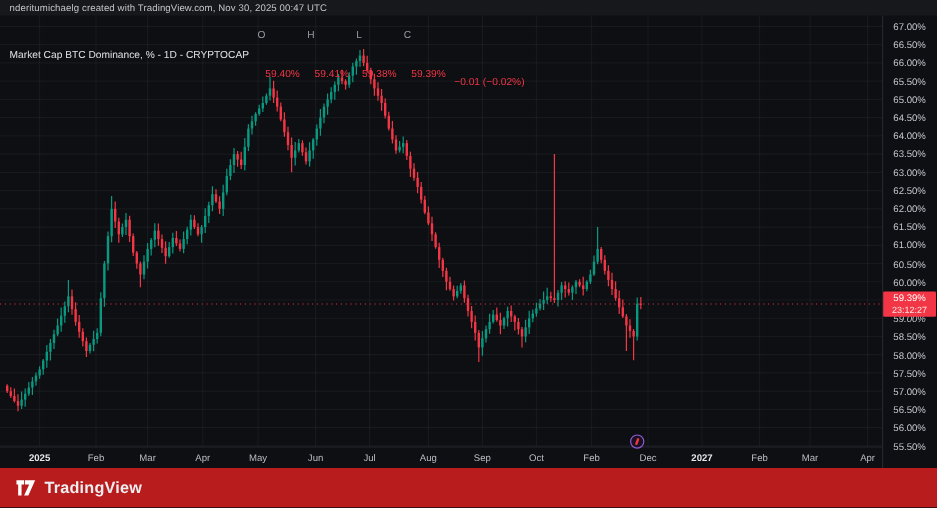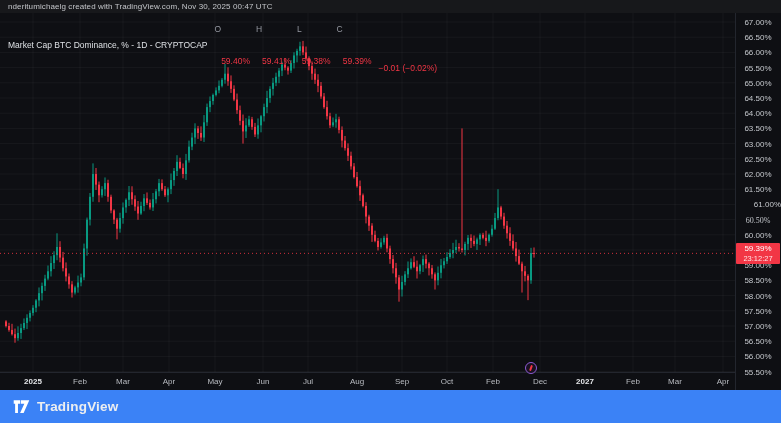--- a/index.html
+++ b/index.html
@@ -31,21 +31,21 @@
   .price-tag { position:absolute; left:736px; top:246px; width:44px; z-index:5;
     background:#f23645; border-radius:1px; text-align:center; padding:1px 0; }
   .price-tag-value { font-size:8px; color:#fff; line-height:10px; }
   .price-tag-countdown { font-size:7.5px; color:#ffe3e5; line-height:9px; }
 
   .event-marker { position:absolute; left:525px; top:362px; width:12px; height:12px; z-index:3;
     border:1.5px solid #8e5bd4; border-radius:50%; background:#191120;
     display:flex; align-items:center; justify-content:center; }
   .event-marker-bolt { width:2px; height:6px; background:#f23645; transform:rotate(20deg); border-radius:1px; }
 
-  .footer { position:absolute; left:0; top:390px; width:781px; height:33px; background:#3b82f6;
+  .footer { position:absolute; left:0; top:390px; width:781px; height:33px; background:#b91c1c;
     display:flex; align-items:center; gap:7px; padding-left:13px; z-index:6; }
   .brand-name { color:#eceef0; font-size:13.5px; font-weight:bold; letter-spacing:.2px; }
 </style>
 </head>
 <body>
 
 <div class="screen">
 
   <div class="attribution-bar">
     <span class="attribution-text">nderitumichaelg created with TradingView.com, Nov 30, 2025 00:47 UTC</span>
@@ -480,25 +480,25 @@
       <div class="price-tick" style="top: 35.4px;">66.00%</div>
       <div class="price-tick" style="top: 50.6px;">65.50%</div>
       <div class="price-tick" style="top: 65.8px;">65.00%</div>
       <div class="price-tick" style="top: 81px;">64.50%</div>
       <div class="price-tick" style="top: 96.2px;">64.00%</div>
       <div class="price-tick" style="top: 111.4px;">63.50%</div>
       <div class="price-tick" style="top: 126.6px;">63.00%</div>
       <div class="price-tick" style="top: 141.8px;">62.50%</div>
       <div class="price-tick" style="top: 157px;">62.00%</div>
       <div class="price-tick" style="top: 172.2px;">61.50%</div>
-      <div class="price-tick" style="top: 187.4px; text-align: right;">61.00%</div>
-      <div class="price-tick" style="top: 202.6px; font-family: Liberation Serif, serif;">60.50%</div>
+      <div class="price-tick" style="top: 187.4px;">61.00%</div>
+      <div class="price-tick" style="top: 202.6px;">60.50%</div>
       <div class="price-tick" style="top: 217.8px;">60.00%</div>
       <div class="price-tick" style="top: 233px;">59.50%</div>
-      <div class="price-tick" style="top: 248.2px;">59.00%</div>
+      <div class="price-tick" style="top: 248.2px; font-style: italic;">59.00%</div>
       <div class="price-tick" style="top: 263.4px;">58.50%</div>
       <div class="price-tick" style="top: 278.6px;">58.00%</div>
       <div class="price-tick" style="top: 293.8px;">57.50%</div>
       <div class="price-tick" style="top: 309px;">57.00%</div>
       <div class="price-tick" style="top: 324.2px;">56.50%</div>
       <div class="price-tick" style="top: 339.4px;">56.00%</div>
       <div class="price-tick" style="top: 354.6px;">55.50%</div>
     </div>
 
   <div class="time-scale">

